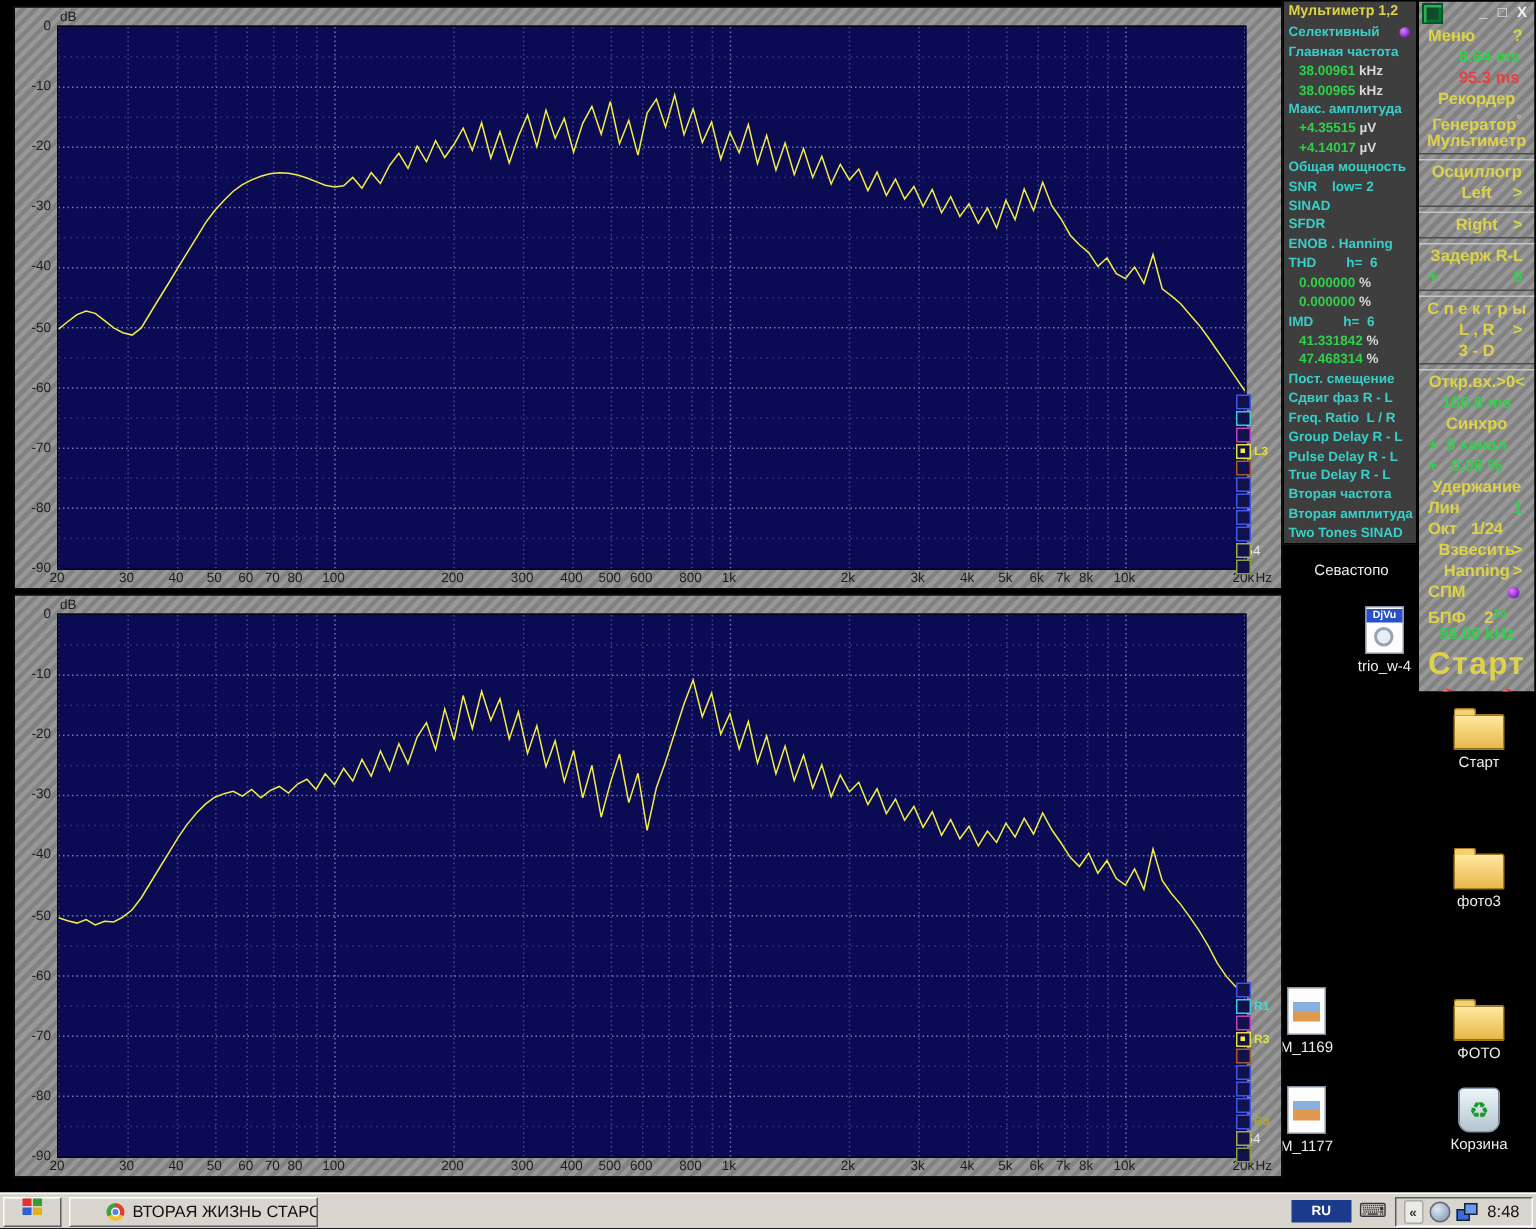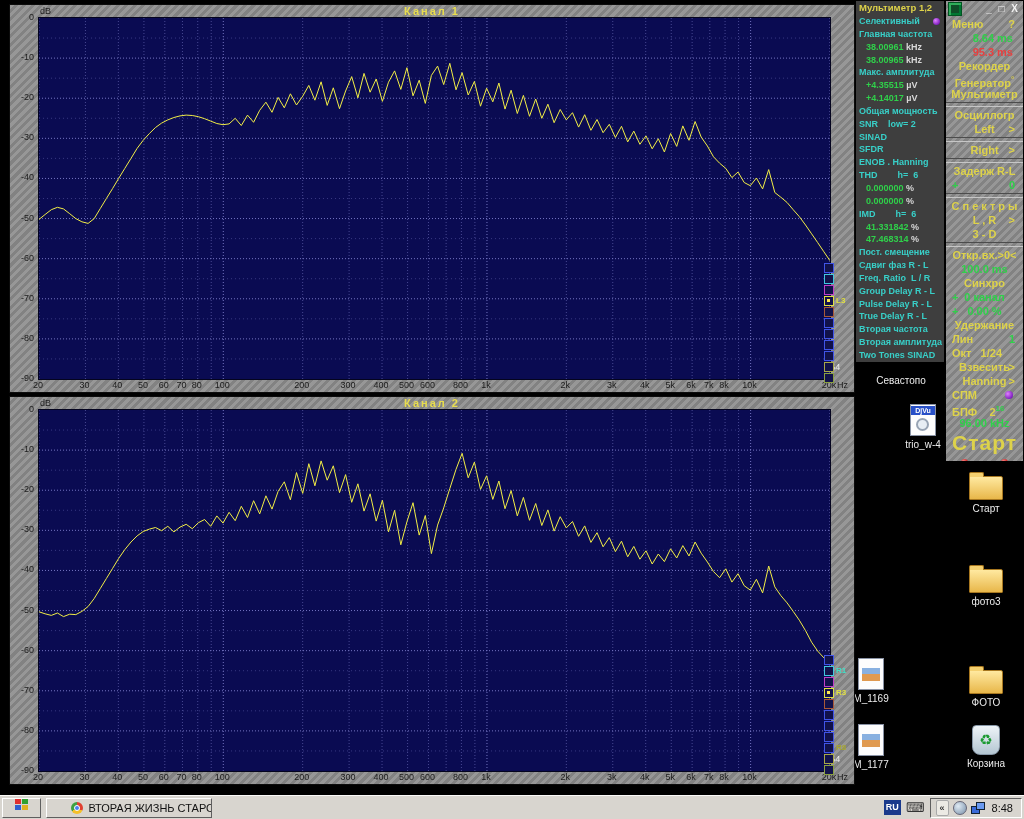--- a/index.html
+++ b/index.html
@@ -91,42 +91,41 @@
           display:flex;align-items:center;gap:5px;padding:0 6px;box-sizing:border-box;}
   .tb-start{font:bold 11px/18px "Liberation Sans",sans-serif;color:#111;flex-direction:column;}
   .tb-task{width:166px;font:11px/18px "Liberation Sans",sans-serif;color:#111;overflow:hidden;white-space:nowrap;padding-left:24px;}
   .win-flag{width:13px;height:12px;display:grid;grid-template-columns:6px 6px;grid-template-rows:5px 5px;gap:1px;}
   .win-flag i{display:block;}
   .chrome-ico{width:12px;height:12px;border-radius:50%;position:relative;flex:none;
           background:conic-gradient(#e04030 0 33%,#f4c02a 33% 66%,#3fa142 66% 100%);}
   .chrome-ico:after{content:"";position:absolute;left:3px;top:3px;width:4px;height:4px;
           background:#4a80f0;border:1px solid #fff;border-radius:50%;}
   .tb-right{margin-left:auto;display:flex;align-items:center;gap:5px;}
-  .ru-box{width:17px;height:15px;background:#1a3a8c;color:#fff;text-align:center;
+  .ru-box{width:40px;height:15px;background:#1a3a8c;color:#fff;text-align:center;
           font:bold 9px/15px "Liberation Sans",sans-serif;}
   .kbd-ico{color:#333;font:13px/15px "DejaVu Sans",sans-serif;}
   .tray{height:20px;border:1px solid;border-color:#5f5f5f #fff #fff #5f5f5f;display:flex;
         align-items:center;gap:4px;padding:0 5px;box-sizing:border-box;}
   .chev{border:1px solid #aaa;background:#eceae4;width:11px;height:14px;text-align:center;
         font:bold 9px/14px "Liberation Sans",sans-serif;color:#333;border-radius:2px;}
   .tray-globe{width:12px;height:12px;border-radius:50%;border:1px solid #667;
         background:radial-gradient(circle at 35% 35%,#dfeaf4,#7890a8);}
   .tray-net{width:14px;height:12px;position:relative;}
   .tray-net:before,.tray-net:after{content:"";position:absolute;width:7px;height:6px;
         background:#3a6ad8;border:1px solid #123;}
   .tray-net:before{left:0;top:4px;} .tray-net:after{right:0;top:0;background:#6a9af0;}
   .clock{font:11px/20px "Liberation Sans",sans-serif;color:#111;padding:0 3px;}
 </style>
 </head>
 <body>
 
 <div class="desktop">
 
   <div class="chart-window hatch" style="top:4px;">
-    <div class="chart-title">Канал 1</div>
     <div class="db-label">dB</div>
     <div class="readout">1.464</div>
     <div class="annotation">
       <div>БОЛЬШОЙ  СИМФОНИЧЕСКИЙ  ОРКЕСТР</div>
       <div>НАКОПЛЕНИЕ  СПЕКТРА  ЗВУЧАНИЯ  2 минуты</div>
     </div>
   <svg width="791" height="361" viewBox="0 0 791 361" class="plot">
         <line x1="0" y1="0" x2="0" y2="361" stroke="#7a7ac8" stroke-width="1" stroke-dasharray="1 2" stroke-opacity="0.55"></line>
         <line x1="46.429395304347956" y1="0" x2="46.429395304347956" y2="361" stroke="#7a7ac8" stroke-width="1" stroke-dasharray="1 2" stroke-opacity="0.55"></line>
         <line x1="79.37157552340304" y1="0" x2="79.37157552340304" y2="361" stroke="#7a7ac8" stroke-width="1" stroke-dasharray="1 2" stroke-opacity="0.55"></line>
@@ -222,21 +221,20 @@
         <div class="swatch" style="border-color: rgb(64, 84, 232);"></div>
         <div class="swatch" style="border-color: rgb(64, 84, 232);"></div>
         <div class="swatch" style="border-color: rgb(64, 84, 232);"></div>
         <div class="swatch" style="border-color: rgb(64, 84, 232);"></div>
         <div class="swatch" style="border-color: rgb(168, 168, 72);"></div>
         <div class="swatch" style="border-color: rgb(138, 160, 64);"></div>
       </div>
     </div>
 
   <div class="chart-window hatch" style="top:396px;">
-    <div class="chart-title">Канал 2</div>
     <div class="db-label">dB</div>
     <div class="readout">1.464</div>
   <svg width="791" height="361" viewBox="0 0 791 361" class="plot">
         <line x1="0" y1="0" x2="0" y2="361" stroke="#7a7ac8" stroke-width="1" stroke-dasharray="1 2" stroke-opacity="0.55"></line>
         <line x1="46.429395304347956" y1="0" x2="46.429395304347956" y2="361" stroke="#7a7ac8" stroke-width="1" stroke-dasharray="1 2" stroke-opacity="0.55"></line>
         <line x1="79.37157552340304" y1="0" x2="79.37157552340304" y2="361" stroke="#7a7ac8" stroke-width="1" stroke-dasharray="1 2" stroke-opacity="0.55"></line>
         <line x1="104.92351561986058" y1="0" x2="104.92351561986058" y2="361" stroke="#7a7ac8" stroke-width="1" stroke-dasharray="1 2" stroke-opacity="0.55"></line>
         <line x1="125.800970827751" y1="0" x2="125.800970827751" y2="361" stroke="#7a7ac8" stroke-width="1" stroke-dasharray="1 2" stroke-opacity="0.55"></line>
         <line x1="143.45260769368934" y1="0" x2="143.45260769368934" y2="361" stroke="#7a7ac8" stroke-width="1" stroke-dasharray="1 2" stroke-opacity="0.55"></line>
         <line x1="158.74315104680608" y1="0" x2="158.74315104680608" y2="361" stroke="#7a7ac8" stroke-width="1" stroke-dasharray="1 2" stroke-opacity="0.55"></line>

